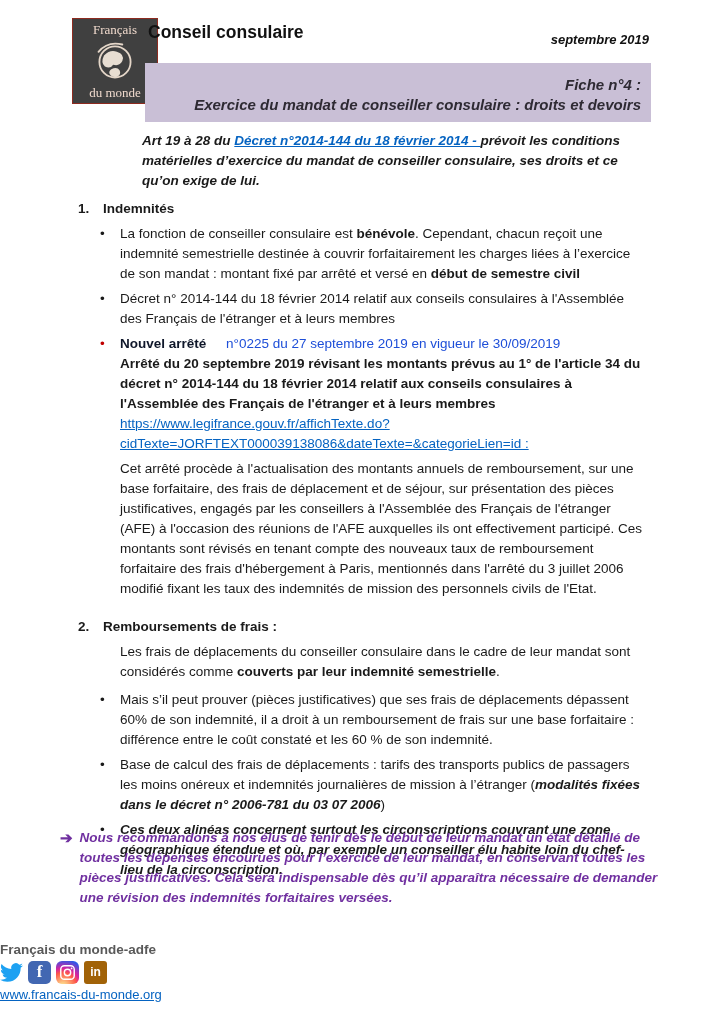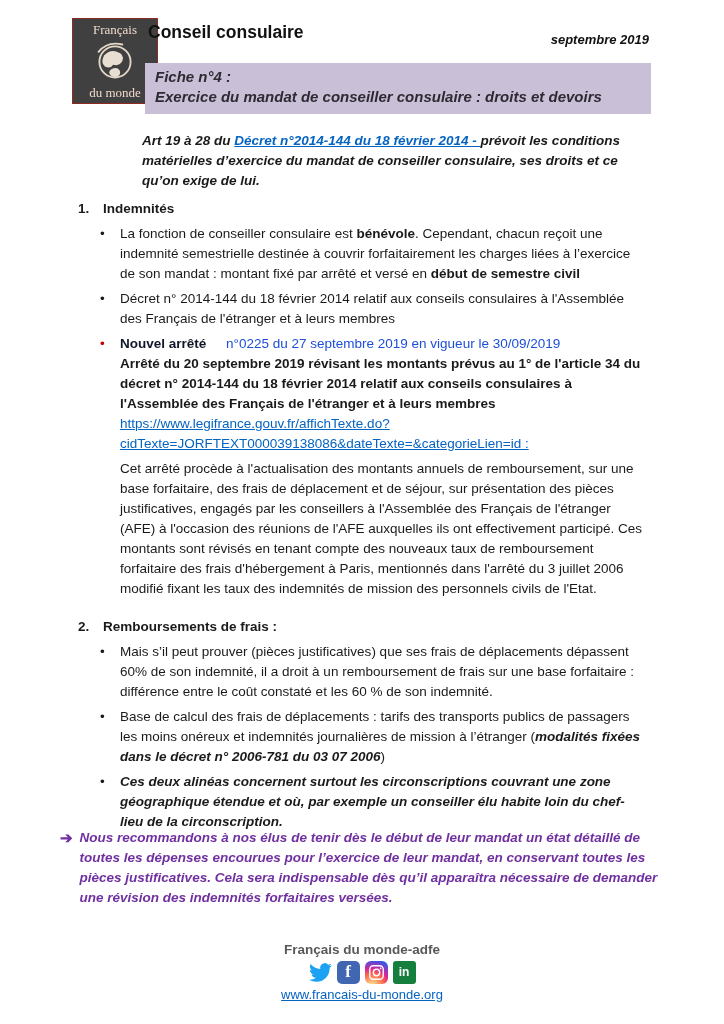--- a/index.html
+++ b/index.html
@@ -23,23 +23,24 @@
   .doc-title {
     position:absolute; left:148px; top:22px;
     font-size:17.5px; font-weight:bold; color:#111;
   }
   .doc-date {
     position:absolute; right:75px; top:32px;
     font-size:13px; font-weight:bold; font-style:italic; color:#111;
   }
   .banner {
     position:absolute; left:145px; top:63px; width:506px;
-    background:#C9BFD6; padding:4px 10px 6px 10px;
+    background:#C9BFD6; padding:12px 10px 6px 10px;
     font-size:15px; font-weight:bold; font-style:italic; color:#2E2A33;
     line-height:1.35;
+    text-align:right;
   }
   
   .doc-body { position:absolute; left:78px; top:131px; width:568px; font-size:13.5px; line-height:20px; }
   .rich { white-space:pre-line; }
   .intro {
     margin-left:64px; width:500px; margin-bottom:8px;
     font-weight:bold; font-style:italic;
   }
   a.doc-link, .doc-link { color:#0563C1; text-decoration:underline; overflow-wrap:anywhere; cursor:pointer; }
   .sec-heading { display:flex; font-weight:bold; margin-bottom:4px; }
@@ -51,30 +52,30 @@
   
   .note {
     position:absolute; left:60px; top:828px; width:600px;
     display:flex; gap:7px;
     font-size:13.5px; line-height:20px; font-weight:bold; font-style:italic; color:#7030A0;
   }
   .note-arrow { flex:0 0 auto; font-style:normal; font-size:15px; }
   
   .footer {
     position:absolute; left:0; top:942px; width:724px;
-    display:flex; flex-direction:column; align-items:center; gap:2px;
+    display:flex; flex-direction:column; gap:2px;
   }
   .footer-org { font-size:13.5px; font-weight:bold; color:#595959; }
   .footer-icons { display:flex; align-items:center; gap:5px; height:26px; }
   .icon-box {
     width:23px; height:23px; display:flex; align-items:center; justify-content:center;
     color:#fff; font-weight:bold; cursor:pointer;
   }
   .icon-fb { background:#4267B2; border-radius:5px; font-family:"Liberation Serif", serif; font-size:17px; }
-  .icon-li { background:#15803d; border-radius:3px; font-size:12px; }
+  .icon-li { background:#a16207; border-radius:3px; font-size:12px; }
   .icon-ig {
     border-radius:6px;
     background:radial-gradient(circle at 30% 110%, #fdf497 0%, #fd5949 45%, #d6249f 60%, #285AEB 90%);
   }
   .icon-tw { background:transparent; }
   .footer-link { font-size:13px; color:#0563C1; text-decoration:underline; cursor:pointer; }
 </style>
 </head>
 <body>
 
@@ -118,20 +119,21 @@
           <span class="bullet-dot" style="color: rgb(192, 0, 0);">•</span>
           <div class="bullet-text rich"><span style="font-weight: bold; color: #0f172a;">Nouvel arrêté</span><span style="font-weight: normal; color: #1d4ed8; padding-left: 16px;"> n°0225 du 27 septembre 2019 en vigueur le 30/09/2019
 </span><span style="font-weight: bold;">Arrêté du 20 septembre 2019 révisant les montants prévus au 1° de l'article 34 du décret n° 2014-144 du 18 février 2014 relatif aux conseils consulaires à l'Assemblée des Français de l'étranger et à leurs membres
 </span><a class="doc-link" href="#">https://www.legifrance.gouv.fr/affichTexte.do?cidTexte=JORFTEXT000039138086&amp;dateTexte=&amp;categorieLien=id :</a></div>
         </div>
         <div class="para rich" style="margin-bottom: 18px;"><span>Cet arrêté procède à l'actualisation des montants annuels de remboursement, sur une base forfaitaire, des frais de déplacement et de séjour, sur présentation des pièces justificatives, engagés par les conseillers à l'Assemblée des Français de l'étranger (AFE) à l'occasion des réunions de l'AFE auxquelles ils ont effectivement participé. Ces montants sont révisés en tenant compte des nouveaux taux de remboursement forfaitaire des frais d'hébergement à Paris, mentionnés dans l'arrêté du 3 juillet 2006 modifié fixant les taux des indemnités de mission des personnels civils de l'Etat.</span></div>
         <div class="sec-heading" style="margin-bottom: 5px; margin-top: 10px;">
           <span class="sec-num">2.</span>
           <span>Remboursements de frais :</span>
         </div>
+        <div class="para rich" style="margin-bottom: 8px;"><span>Les frais de déplacements du conseiller consulaire dans le cadre de leur mandat sont considérés comme </span><span style="font-weight: bold;">couverts par leur indemnité semestrielle</span><span>.</span></div>
         <div class="bullet-row" style="margin-bottom: 5px;">
           <span class="bullet-dot">•</span>
           <div class="bullet-text rich"><span>Mais s’il peut prouver (</span><span style="">pièces justificatives</span><span>) que ses frais de déplacements dépassent 60% de son indemnité, il a droit à un remboursement de frais sur une base forfaitaire : différence entre le coût constaté et les 60 % de son indemnité.</span></div>
         </div>
         <div class="bullet-row" style="margin-bottom: 5px;">
           <span class="bullet-dot">•</span>
           <div class="bullet-text rich"><span>Base de calcul des frais de déplacements : tarifs des transports publics de passagers les moins onéreux et indemnités journalières de mission à l’étranger (</span><span style="font-weight: bold; font-style: italic;">modalités fixées dans le décret n° 2006-781 du 03 07 2006</span><span>)</span></div>
         </div>
         <div class="bullet-row" style="margin-bottom: 5px;">
           <span class="bullet-dot">•</span>

